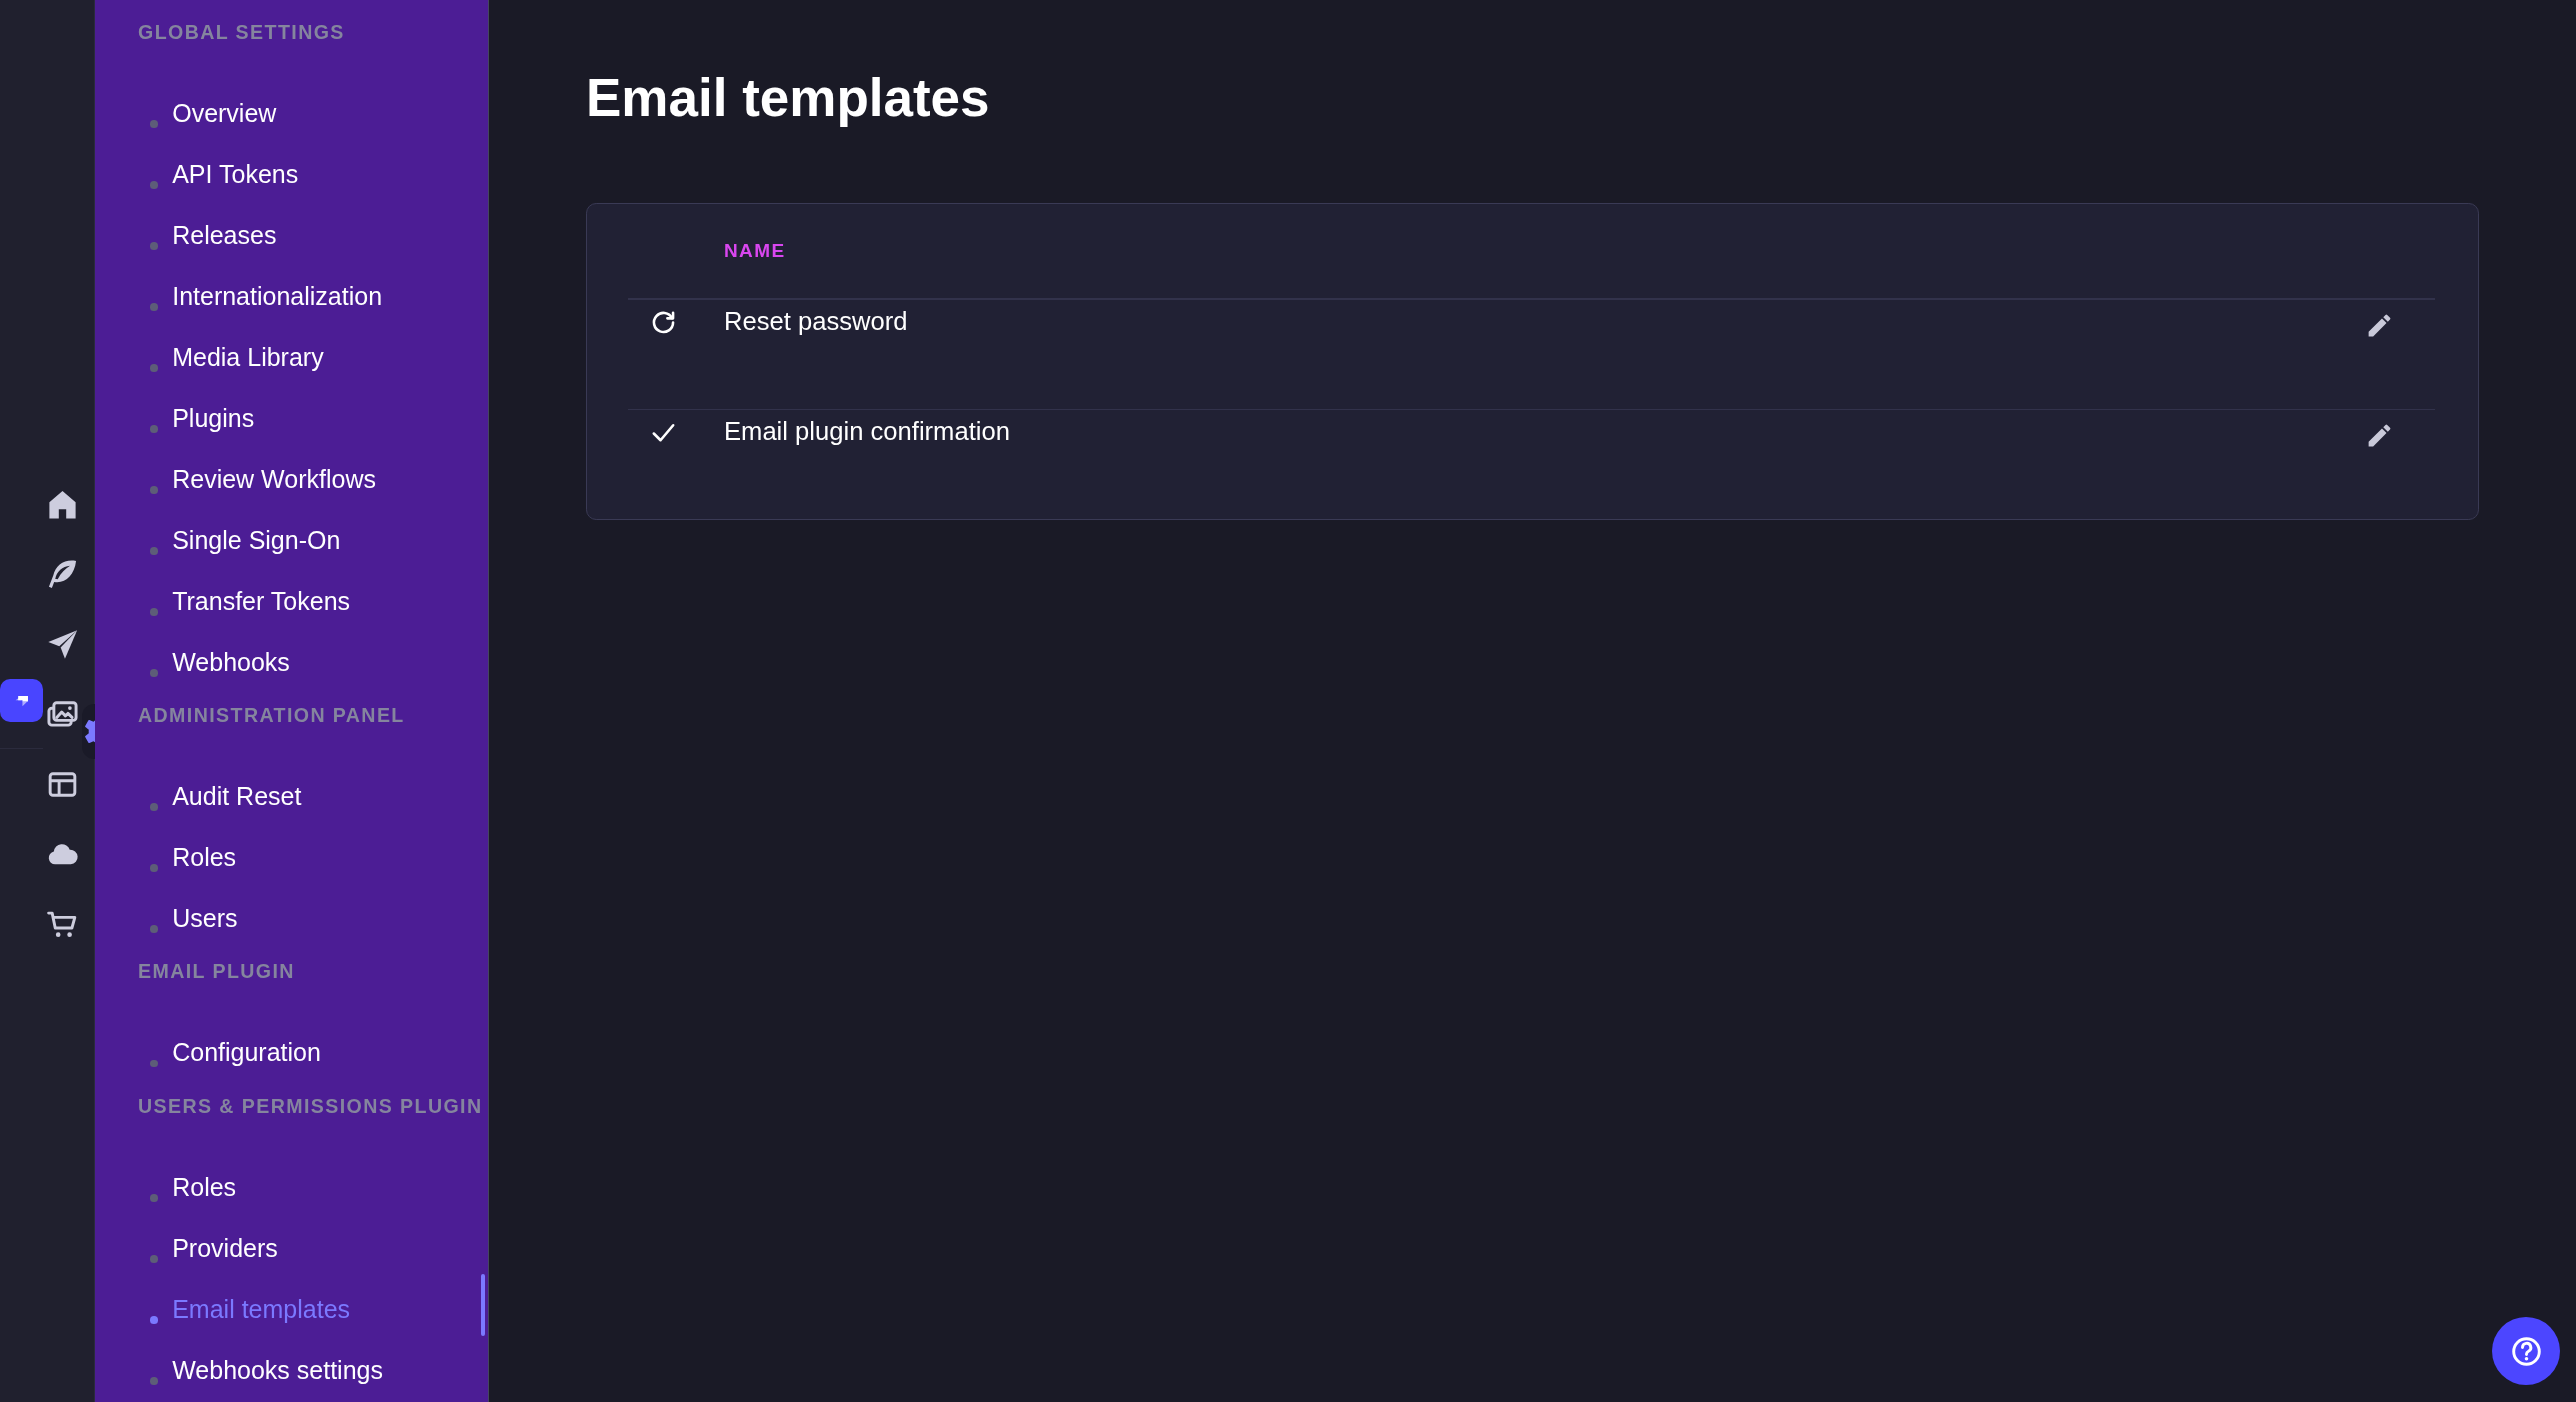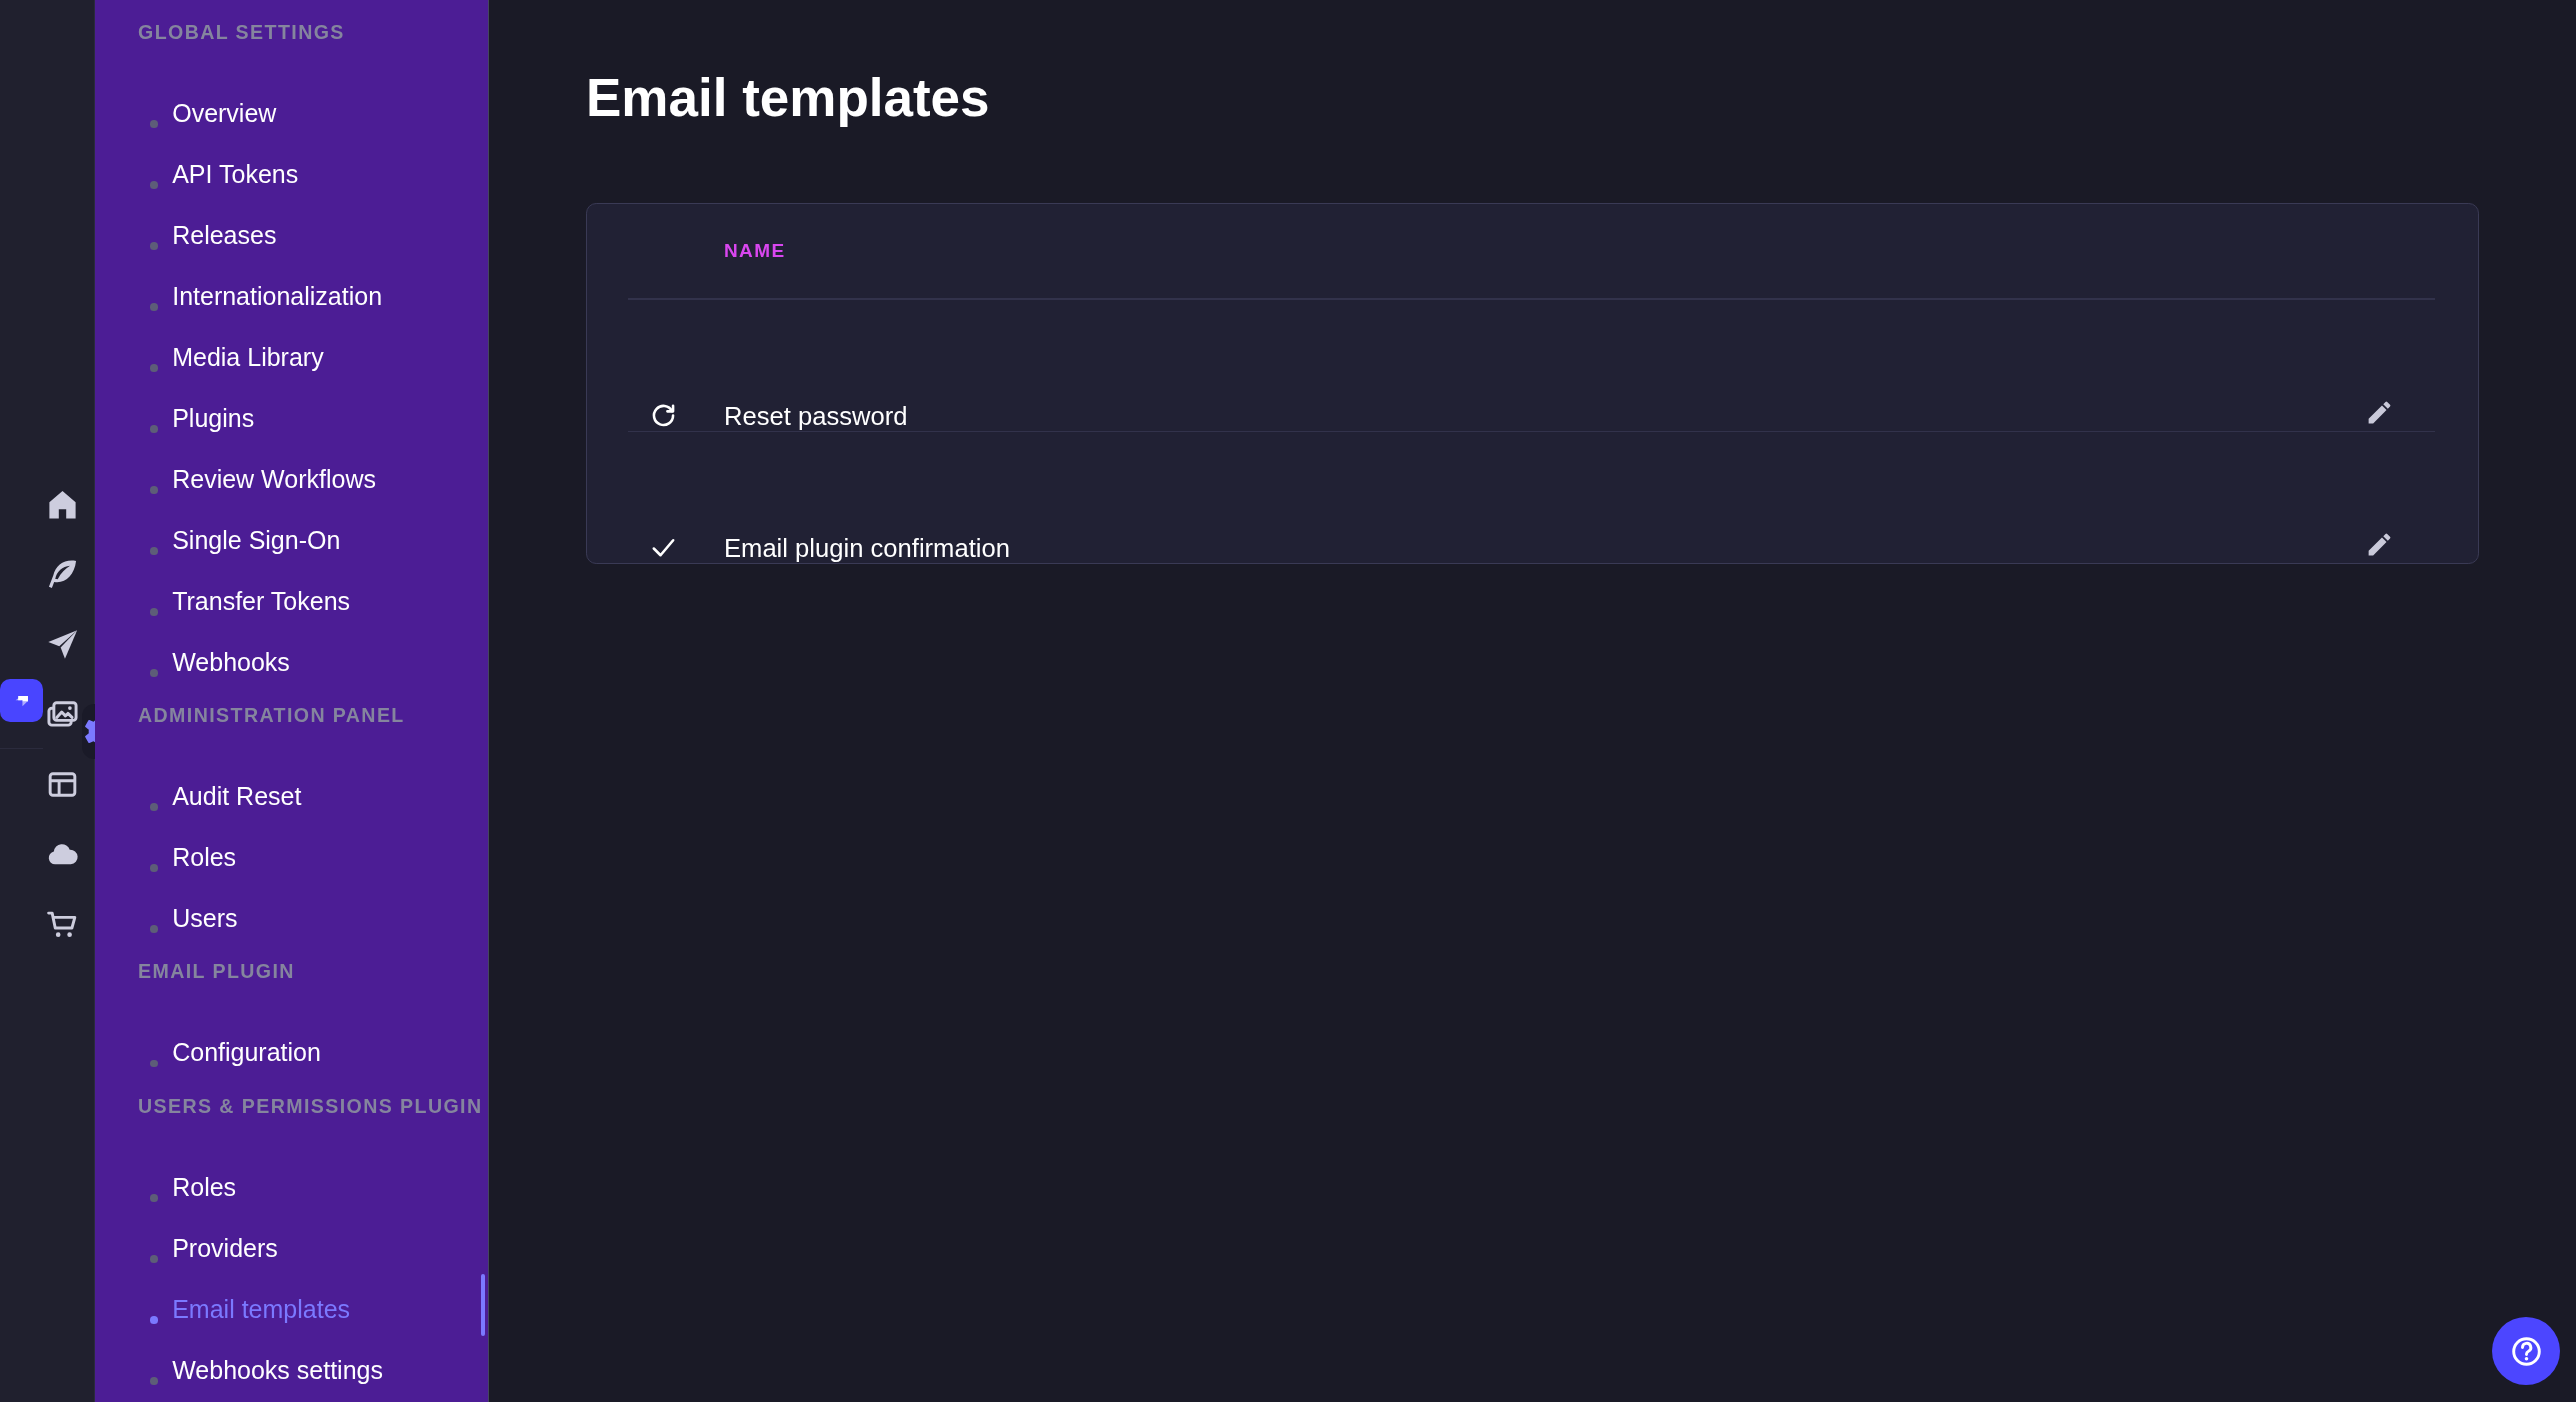--- a/index.html
+++ b/index.html
@@ -76,21 +76,21 @@
   .card {
     margin-top:73px; width:1893px; background:#212134;
     border:1.7px solid #3a3a55; border-radius:10.2px; overflow:hidden;
   }
   .thead { height:94px; display:flex; align-items:center; padding-left:137px; }
   .col-header {
     font-size:19px; font-weight:700; letter-spacing:1.4px; color:#d946ef;
     text-transform:uppercase;
   }
   .divider { height:1.7px; background:#32324b; margin:0 43px 0 41px; }
-  .trow { height:109px; display:flex; align-items:flex-end; padding:7px 80px 0 52px;margin-top:22px; }
+  .trow { height:109px; display:flex; align-items:flex-start; padding:7px 80px 0 52px; }
   .row-icon {
     width:48px; display:flex; align-items:center; justify-content:center; color:#ffffff;
   }
   .row-icon svg { width:31px; height:31px; }
   .row-label { margin-left:37px; font-size:25.6px; color:#ffffff; }
   .edit-btn {
     margin-left:auto; width:37px; height:37px; background:transparent; border:none;
     color:#c9c9d9; display:flex; align-items:center; justify-content:center; cursor:pointer;
   }
   .edit-btn svg { width:29px; height:29px; }

